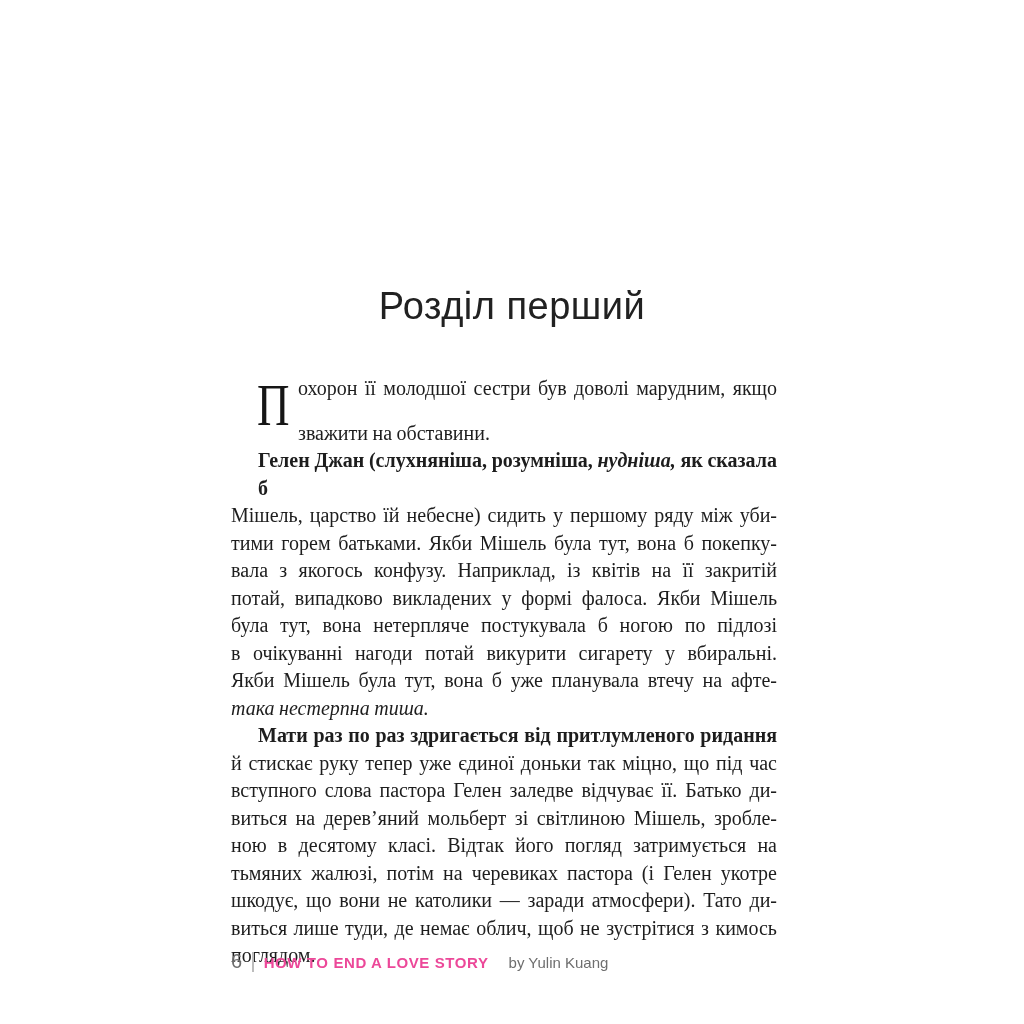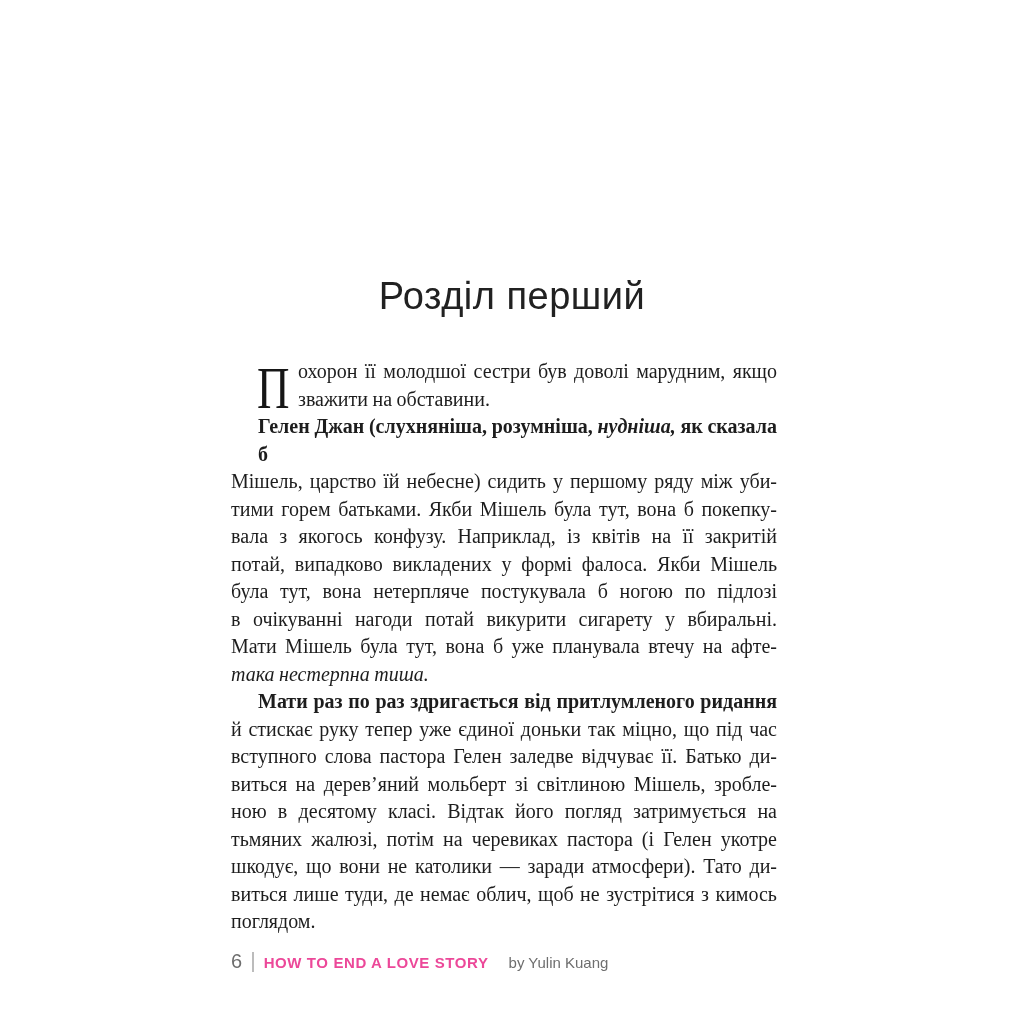--- a/index.html
+++ b/index.html
@@ -11,21 +11,21 @@
     position: relative;
     overflow: hidden;
   }
   .page {
     position: absolute; inset: 0;
     background: #ffffff;
   }
   
   .chapter-title {
     position: absolute;
-    top: 252px; left: 0; right: 0;
+    top: 262px; left: 0; right: 0;
     text-align: center;
     font-family: "Liberation Sans", "DejaVu Sans", sans-serif;
     font-size: 38px;
     font-weight: 400;
     letter-spacing: 0.5px;
     color: #212121;
     line-height: 1;
   }
   
   .body-text {
@@ -36,21 +36,21 @@
     line-height: 27.5px;
     word-spacing: -0.5px;
   }
   .para { position: relative; }
   .line {
     text-align: justify;
     text-align-last: justify;
     white-space: normal;
   }
   .line.last { text-align-last: left; }
-  .para.has-drop .line { margin-left: 67px; }
+  .para.has-drop .line { margin-left: 67px; margin-top: 17px; }
   .para.indent .line.first { margin-left: 27px; font-weight: bold; }
   .drop {
     position: absolute;
     left: 26px; top: 0;
     font-size: 60px;
     line-height: 1;
     color: #161616;
     transform: scaleX(0.75);
     transform-origin: left top;
   }
@@ -102,21 +102,21 @@
         <div class="line last"><span>зважити на обставини.</span></div>
       </div>
       <div class="para indent">
         <div class="line first"><span>Гелен Джан (слухняніша, розумніша, </span><span class="it">нудніша,</span><span> як сказала б</span></div>
         <div class="line"><span>Мішель, царство їй небесне) сидить у першому ряду між уби-</span></div>
         <div class="line"><span>тими горем батьками. Якби Мішель була тут, вона б покепку-</span></div>
         <div class="line"><span>вала з якогось конфузу. Наприклад, із квітів на її закритій</span></div>
         <div class="line"><span>потай, випадково викладених у формі фалоса. Якби Мішель</span></div>
         <div class="line"><span>була тут, вона нетерпляче постукувала б ногою по підлозі</span></div>
         <div class="line"><span>в очікуванні нагоди потай викурити сигарету у вбиральні.</span></div>
-        <div class="line"><span>Мати Мішель була тут, вона б уже планувала втечу на афте-</span></div>
+        <div class="line"><span>Якби Мішель була тут, вона б уже планувала втечу на афте-</span></div>
         <div class="line last"><span class="it">така нестерпна тиша.</span></div>
       </div>
       <div class="para indent">
         <div class="line first"><span>Мати раз по раз здригається від притлумленого ридання</span></div>
         <div class="line"><span>й стискає руку тепер уже єдиної доньки так міцно, що під час</span></div>
         <div class="line"><span>вступного слова пастора Гелен заледве відчуває її. Батько ди-</span></div>
         <div class="line"><span>виться на дерев’яний мольберт зі світлиною Мішель, зробле-</span></div>
         <div class="line"><span>ною в десятому класі. Відтак його погляд затримується на</span></div>
         <div class="line"><span>тьмяних жалюзі, потім на черевиках пастора (і Гелен укотре</span></div>
         <div class="line"><span>шкодує, що вони не католики — заради атмосфери). Тато ди-</span></div>

